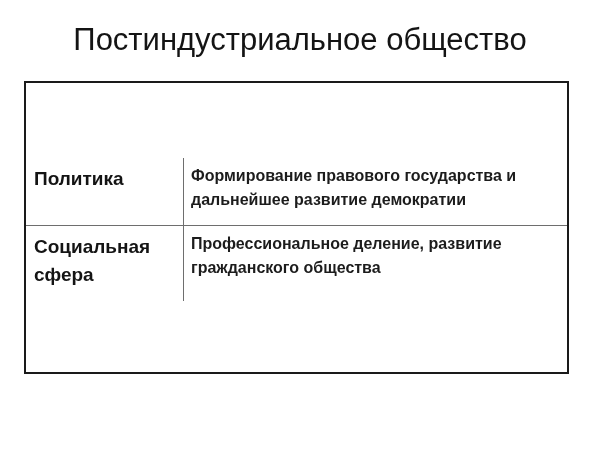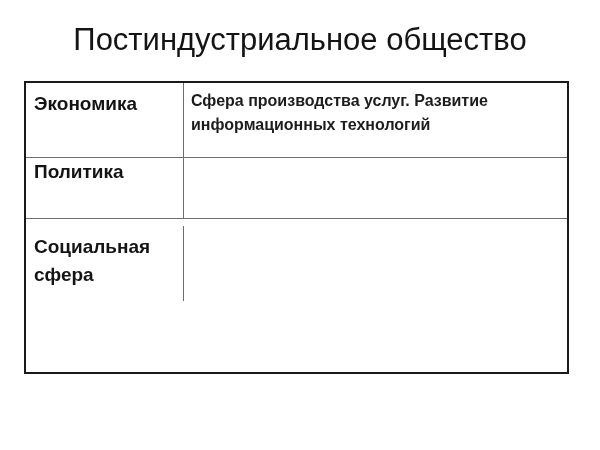--- a/index.html
+++ b/index.html
@@ -30,23 +30,21 @@
       padding: 6px 6px 0 7px;
       font-size: 16px; font-weight: bold; line-height: 24px; color: #1c1c1c;
     }
   </style>
 </head>
 <body>
 
 <div class="title">Постиндустриальное общество</div>
 
 <div class="table">
-  <div class="row" style="top:0; height:75px;">
-    <div class="cell-left">Экономика</div>
-    <div class="cell-right">Сфера производства услуг. Развитие информационных технологий</div>
-  </div>
-  <div class="row" style="top:68px; height:68px;">
+  <div class="row" style="top:75px; height:68px;">
     <div class="cell-left">Политика</div>
+    <div class="cell-right">Формирование правового государства и дальнейшее развитие демократии</div>
   </div>
   <div class="row" style="top:143px; height:75px;padding-left:20px;">
     <div class="cell-left" style="padding-right:20px;">Социальная сфера</div>
+    <div class="cell-right">Профессиональное деление, развитие гражданского общества</div>
   </div>
 </div>
 
 </body></html>

